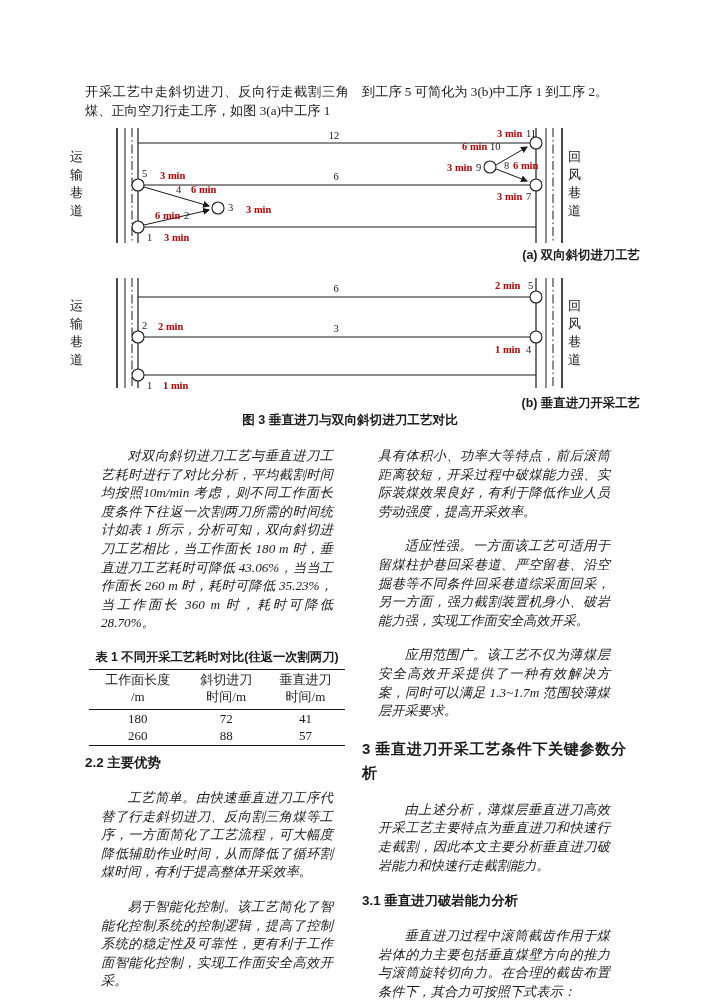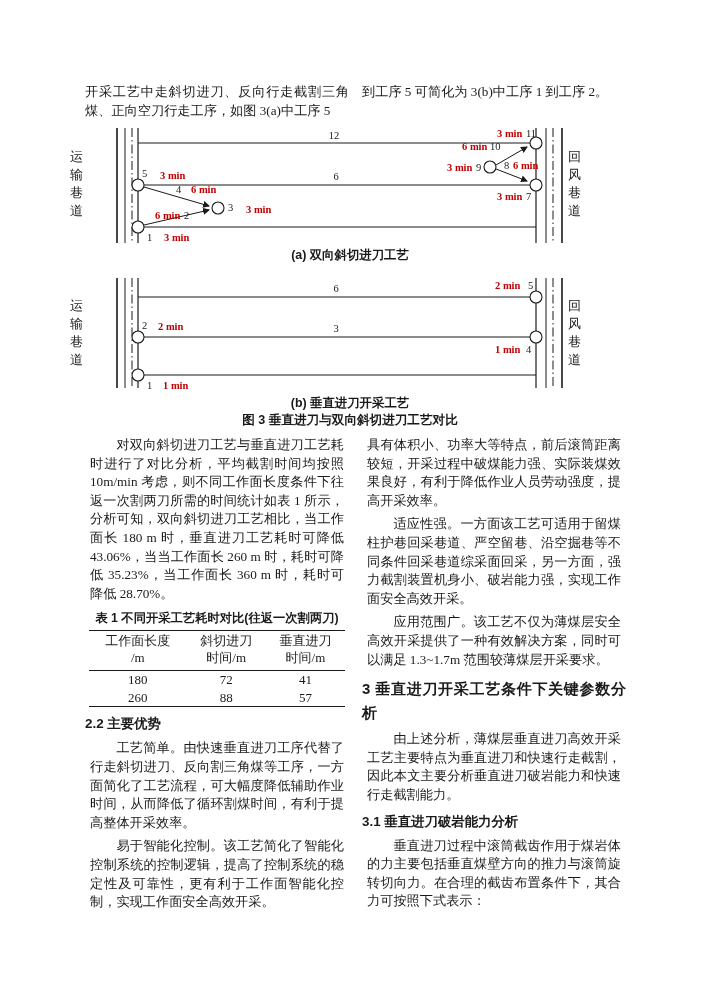--- a/index.html
+++ b/index.html
@@ -1,53 +1,53 @@
 <!DOCTYPE html>
 <html><head>
 <meta charset="utf-8">
 <style>
   html,body { margin:0; padding:0; background:#ffffff; }
   body { width:707px; height:1000px; font-family:"Liberation Serif", serif; color:#1a1a1a; }
   .page { position:relative; width:707px; height:1000px; background:#fff; overflow:hidden; }
 
   .textblock { position:absolute; font-size:13.2px; line-height:18.6px; text-align:justify; }
   .col { position:absolute; width:264px; }
-  .col p { margin:5px; font-size:13.2px; line-height:18.6px; text-align:justify; }
+  .col p { margin:16px; font-size:13.2px; line-height:18.6px; text-align:justify;font-style:italic; }
   .col p.indent { text-indent:2em; }
 
   h2.sec { font-family:"Liberation Sans", sans-serif; font-weight:bold; font-size:15px;
            line-height:24px; margin:8px 0 4px 0; text-align:justify; }
   h3.subsec { font-family:"Liberation Sans", sans-serif; font-weight:bold; font-size:13.4px;
               line-height:20px; margin:7px 0 5px 0; }
 
   .tbl-title { font-family:"Liberation Sans", sans-serif; font-weight:bold; font-size:12.3px;
                text-align:center; margin:7px 0 3px 0; }
   table.data { width:97%; margin:0 auto; border-collapse:collapse; font-size:13px;
                border-top:1.6px solid #1a1a1a; border-bottom:1.6px solid #1a1a1a; }
   table.data th { font-weight:normal; padding:1px 2px 4px 2px; border-bottom:1.6px solid #1a1a1a;
                   text-align:center; line-height:17px; }
   table.data td { text-align:center; padding:0 2px; line-height:17.5px; }
 
   .diagram { position:absolute; left:60px; width:580px; height:124px; }
-  .caption { position:absolute; left:60px; width:580px; text-align:center;
+  .caption { position:absolute; left:60px; width:580px; text-align:right;
              font-family:"Liberation Sans", sans-serif; font-weight:bold; font-size:12.4px; line-height:15px; }
   .figcap  { position:absolute; left:60px; width:580px; text-align:center;
              font-family:"Liberation Sans", sans-serif; font-weight:bold; font-size:12.6px; line-height:16px; }
 
   svg text { font-family:"Liberation Serif", serif; }
   .num  { font-size:10.5px; fill:#1a1a1a; }
   .time { font-size:10.5px; font-weight:bold; fill:#c00000; }
   .road { font-size:13px; fill:#1a1a1a; }
 </style>
 </head>
 <body>
 
 <div class="page">
 
-  <div class="textblock" style="left:85px; top:83px; width:264px;">开采工艺中走斜切进刀、反向行走截割三角煤、正向空刀行走工序，如图 3(a)中工序 5</div>
+  <div class="textblock" style="left:85px; top:83px; width:264px;">开采工艺中走斜切进刀、反向行走截割三角煤、正向空刀行走工序，如图 3(a)中工序 1</div>
   <div class="textblock" style="left:362px; top:83px; width:264px;">到工序 5 可简化为 3(b)中工序 1 到工序 2。</div>
 
   <svg class="diagram" style="top:123px;" viewBox="0 0 580 124">
     <defs>
       <marker id="arr" viewBox="0 0 10 10" refX="8.5" refY="5" markerWidth="7" markerHeight="7" orient="auto">
         <path d="M0,0 L10,5 L0,10 z" fill="#1a1a1a"></path>
       </marker>
     </defs>
 
     <line x1="57" y1="5" x2="57" y2="120" stroke="#1a1a1a" stroke-width="1.6"></line>

